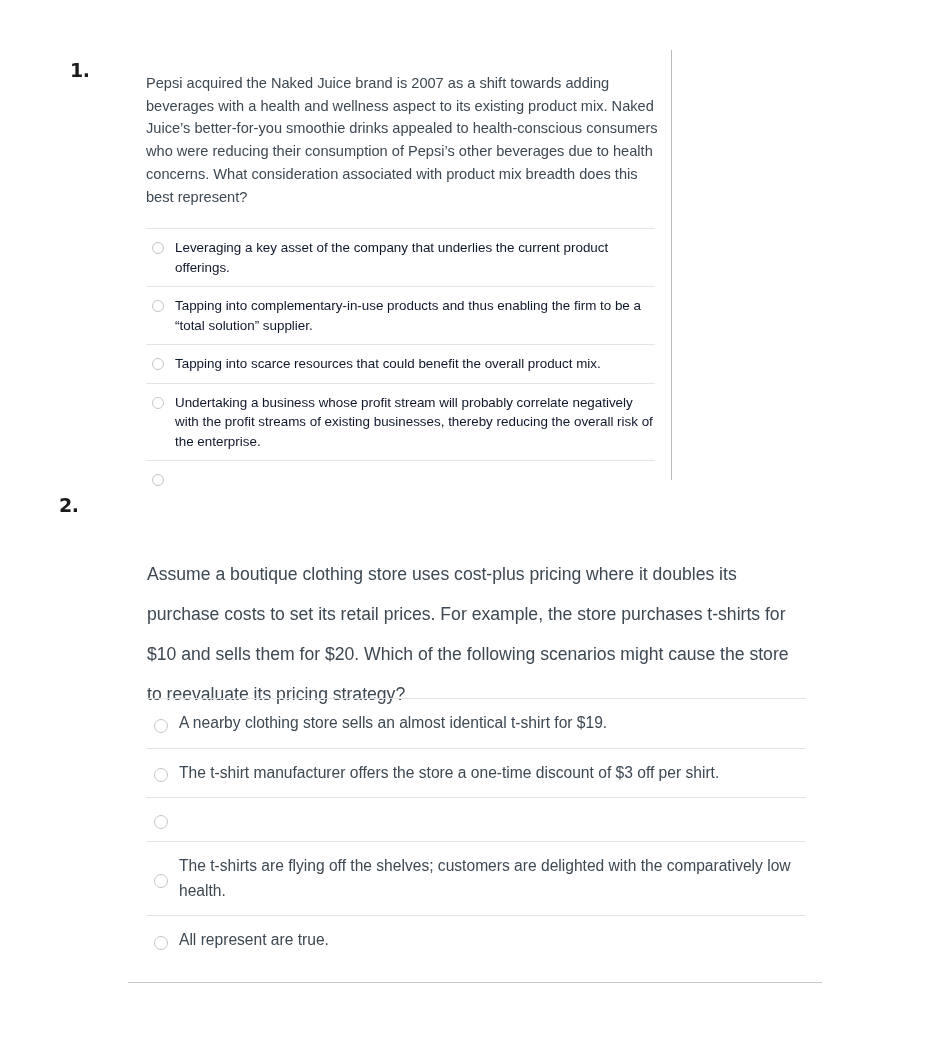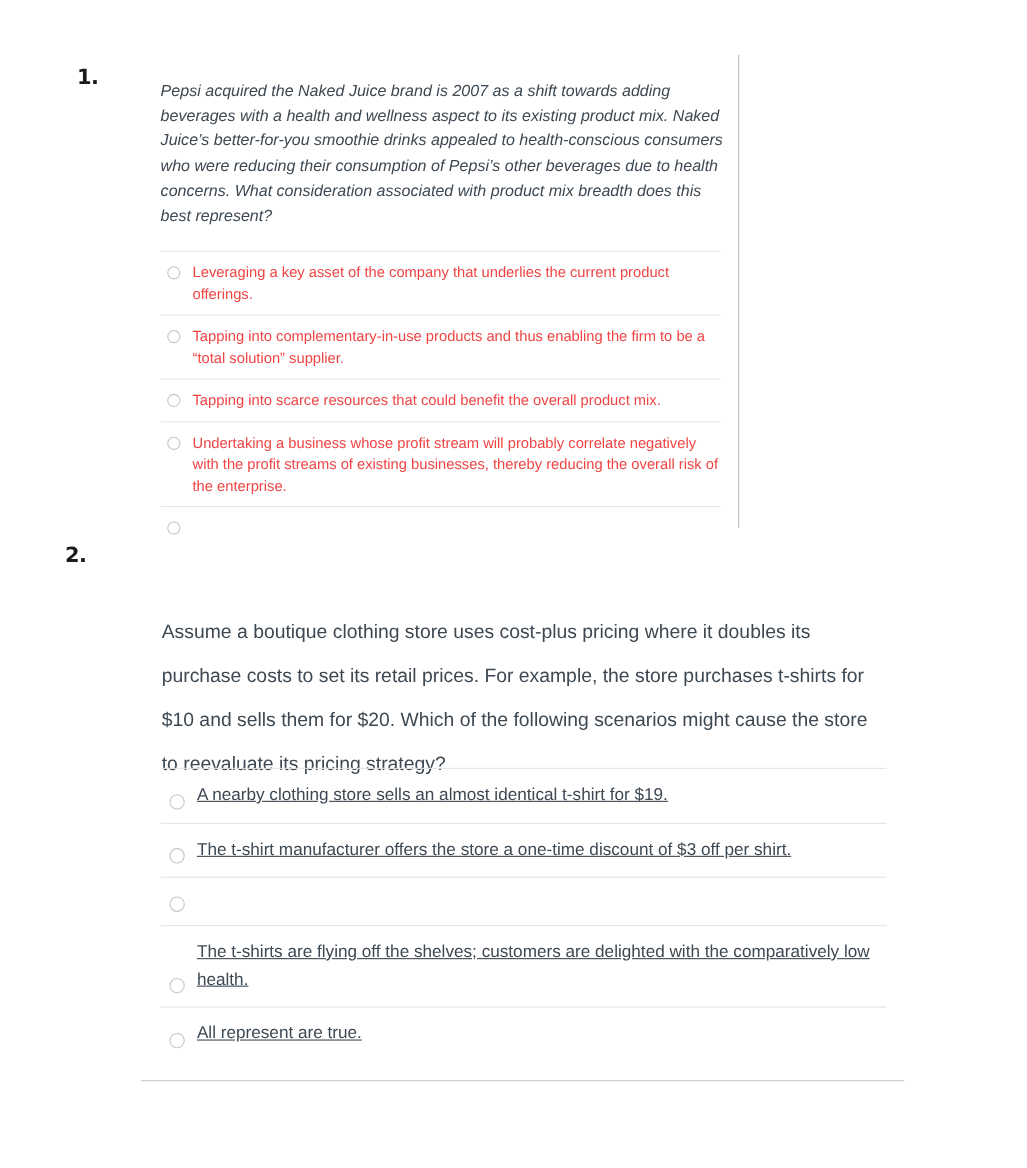--- a/index.html
+++ b/index.html
@@ -54,21 +54,20 @@
   }
 
   #q1-stem {
     position: absolute;
     left: 146px;
     top: 72px;
     width: 512px;
     font-size: 14.6px;
     line-height: 22.7px;
     color: #3d4852;
-    font-style: italic;
   }
 
   #q1-options {
     position: absolute;
     left: 146px;
     top: 228px;
     width: 509px;
   }
   #q1-options .option-row {
     position: relative;
@@ -86,21 +85,21 @@
     border-radius: 50%;
     background: #ffffff;
     margin-top: 4px;
     margin-left: 6px;
     margin-right: 11px;
   }
   #q1-options .option-label {
     flex: 1 1 auto;
     font-size: 13.4px;
     line-height: 19.5px;
-    color: #ef4444;
+    color: #0f172a;
   }
 
   
   #q2-block {
     position: absolute;
     left: 0;
     top: 0;
     width: 934px;
   }
   #q2-stem {
@@ -115,25 +114,24 @@
 
   #q2-options {
     position: absolute;
     left: 146px;
     top: 698px;
     width: 660px;
   }
   #q2-options .option-row {
     position: relative;
     display: flex;
-    align-items: flex-end;
+    align-items: center;
     border-top: 1px solid #e3e4e6;
     padding: 12px 0 12px 0;
     min-height: 26px;
-    text-decoration: underline;
   }
   #q2-options .radio {
     flex: 0 0 auto;
     width: 14px;
     height: 14px;
     border: 1px solid #c3c6cb;
     border-radius: 50%;
     background: #ffffff;
     margin-top: 5px;
     margin-left: 8px;

